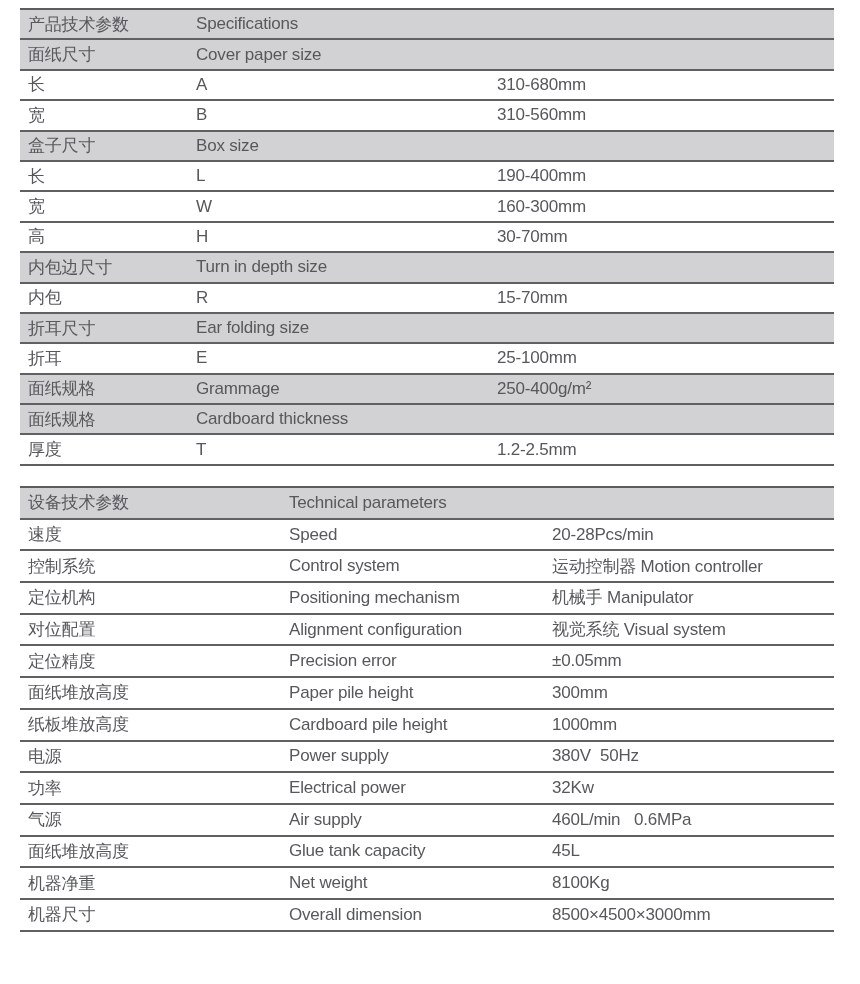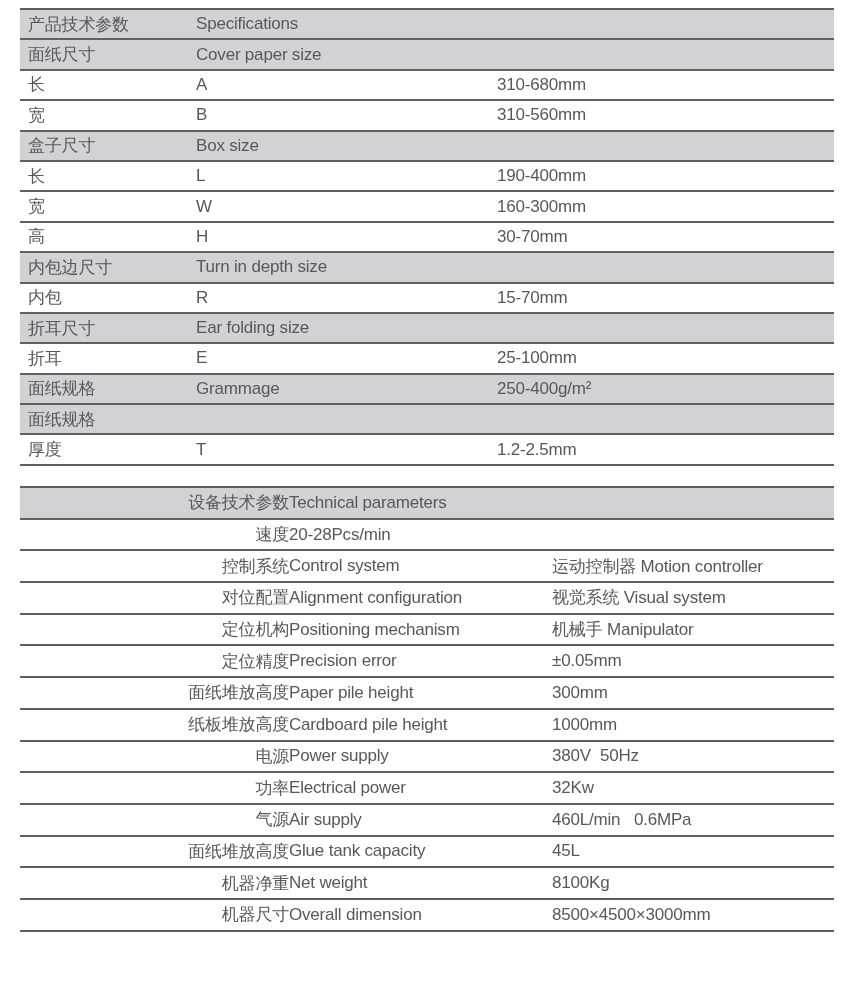--- a/index.html
+++ b/index.html
@@ -31,21 +31,21 @@
     font-size: 17px;
     letter-spacing: -0.2px;
     background: #ffffff;
   }
   .t1 .row { height: 28.4px; }
   .t2 .row { height: 29.7px; }
   .row.gray { background: #d2d2d4; }
   .c1 { padding-left: 8px; flex-shrink: 0; }
   .t1 .c1 { width: 168px; }
   .t1 .c2 { width: 301px; flex-shrink: 0; }
-  .t2 .c1 { width: 261px; text-align: right; }
+  .t2 .c1 { width: 261px; }
   .t2 .c2 { width: 263px; flex-shrink: 0; }
   .c3 {
     flex: 1;
     white-space: pre;
     overflow: visible;
   }
 </style>
 </head>
 <body>
 
@@ -112,55 +112,57 @@
       <div class="c2">E</div>
       <div class="c3">25-100mm</div>
     </div>
     <div class="row gray">
       <div class="c1">面纸规格</div>
       <div class="c2">Grammage</div>
       <div class="c3">250-400g/m²</div>
     </div>
     <div class="row gray">
       <div class="c1">面纸规格</div>
+      <div class="c2">Cardboard thickness</div>
       <div class="c3"></div>
     </div>
     <div class="row">
       <div class="c1">厚度</div>
       <div class="c2">T</div>
       <div class="c3">1.2-2.5mm</div>
     </div>
   </div>
 
   <div class="spec-table t2">
     <div class="row gray">
       <div class="c1">设备技术参数</div>
       <div class="c2">Technical parameters</div>
       <div class="c3"></div>
     </div>
     <div class="row">
       <div class="c1">速度</div>
+      <div class="c2">Speed</div>
       <div class="c3">20-28Pcs/min</div>
     </div>
     <div class="row">
       <div class="c1">控制系统</div>
       <div class="c2">Control system</div>
       <div class="c3">运动控制器 Motion controller</div>
     </div>
     <div class="row">
+      <div class="c1">定位机构</div>
+      <div class="c2">Positioning mechanism</div>
+      <div class="c3">机械手 Manipulator</div>
+    </div>
+    <div class="row">
       <div class="c1">对位配置</div>
       <div class="c2">Alignment configuration</div>
       <div class="c3">视觉系统 Visual system</div>
     </div>
     <div class="row">
-      <div class="c1">定位机构</div>
-      <div class="c2">Positioning mechanism</div>
-      <div class="c3">机械手 Manipulator</div>
-    </div>
-    <div class="row">
       <div class="c1">定位精度</div>
       <div class="c2">Precision error</div>
       <div class="c3">±0.05mm</div>
     </div>
     <div class="row">
       <div class="c1">面纸堆放高度</div>
       <div class="c2">Paper pile height</div>
       <div class="c3">300mm</div>
     </div>
     <div class="row">

